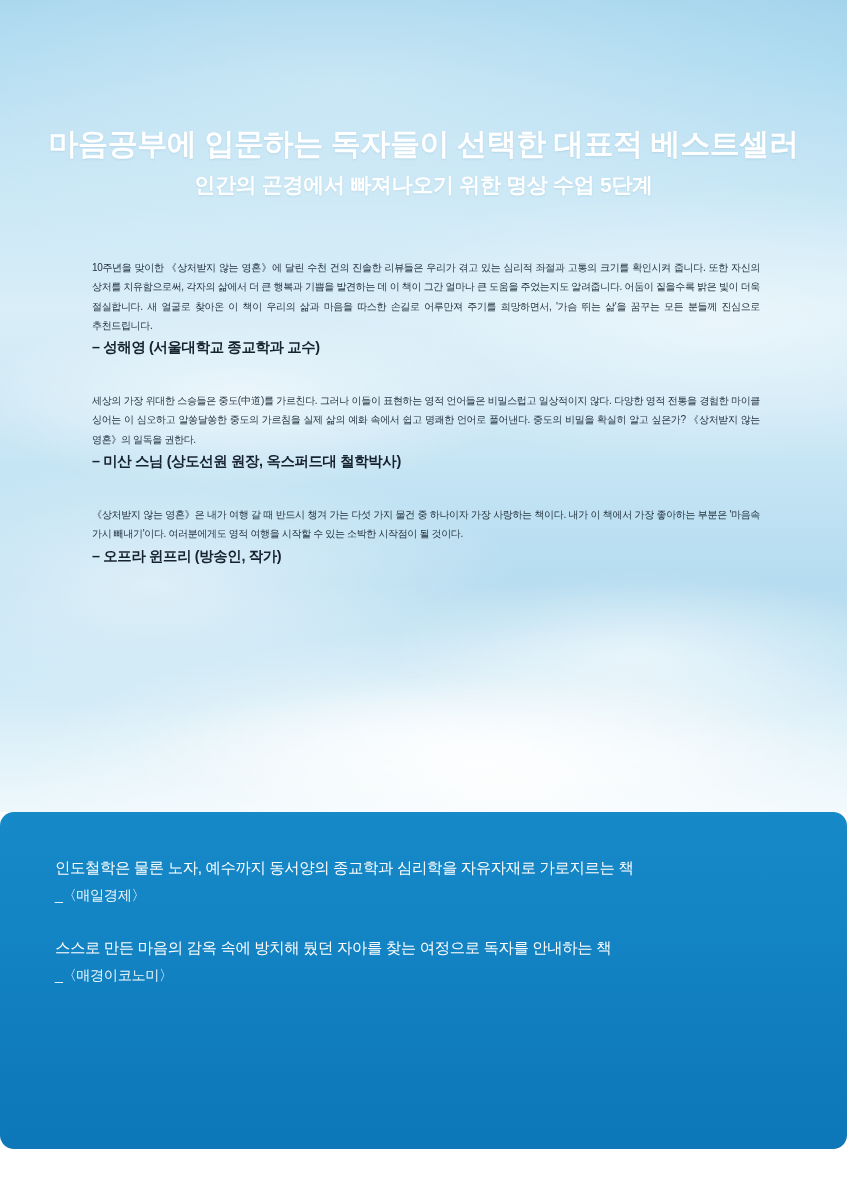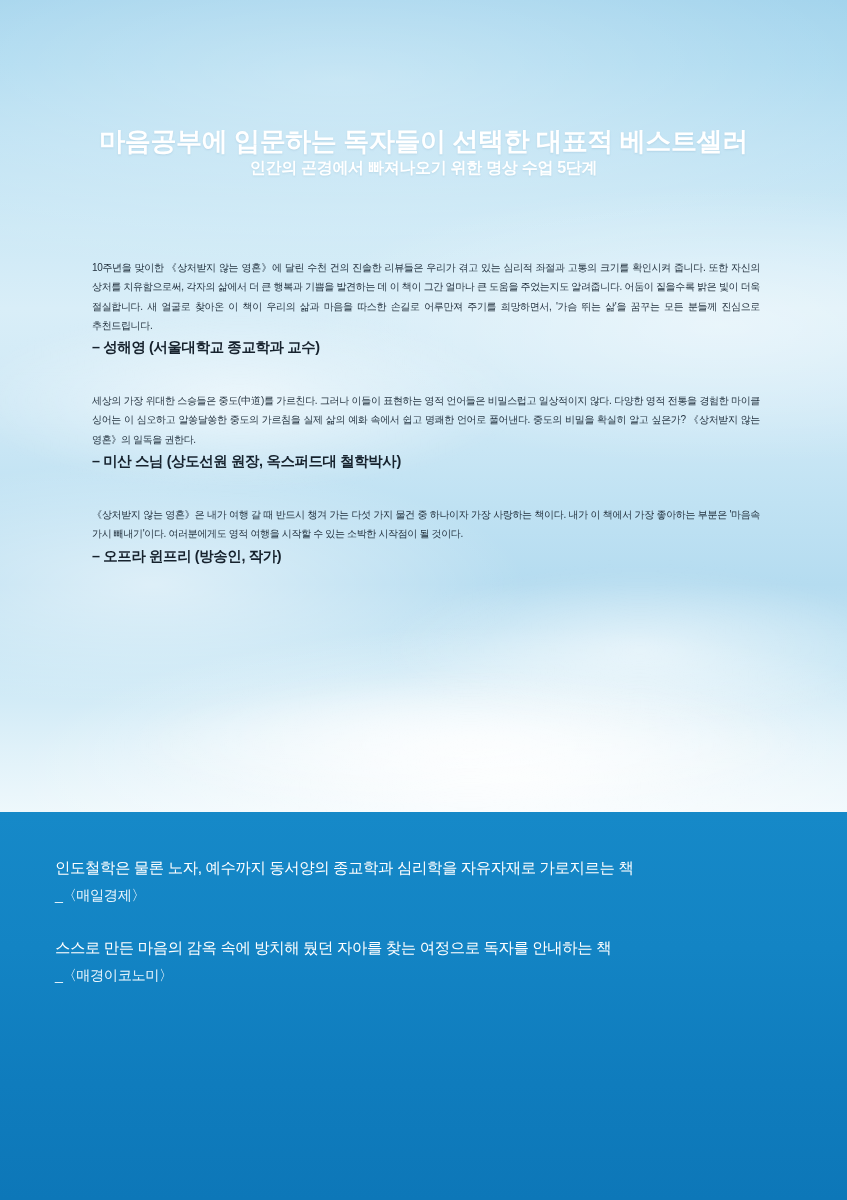--- a/index.html
+++ b/index.html
@@ -76,30 +76,30 @@
 
   
   .headline-block {
     position: absolute;
     left: 0;
     top: 125px;
     width: 847px;
     text-align: center;
   }
   .headline-main {
-    font-size: 26px;
+    font-size: 30px;
     font-weight: 700;
     color: #ffffff;
     letter-spacing: -0.4px;
     line-height: 1.25;
     text-shadow: 0 1px 2px rgba(90,140,170,0.18);
   }
   .headline-sub {
-    margin-top: 0;
-    font-size: 16px;
+    margin-top: 8px;
+    font-size: 21px;
     font-weight: 700;
     color: #ffffff;
     letter-spacing: -0.3px;
     text-shadow: 0 1px 2px rgba(90,140,170,0.16);
   }
 
   
   .reviews {
     position: absolute;
     left: 92px;
@@ -125,22 +125,23 @@
     text-align: left;
     letter-spacing: -0.35px;
   }
 
   
   .press-panel {
     position: absolute;
     left: 0;
     top: 812px;
     width: 847px;
-    height: 388px;
+    height: 337px;
     background: linear-gradient(180deg, #1689c8 0%, #1384c4 35%, #0f7cbd 70%, #0d77b8 100%);
+    border-radius: 14px;
   }
   .press-list {
     position: absolute;
     left: 55px;
     top: 43px;
     width: 600px;
   }
   .press-item {
     margin-bottom: 26px;
     font-size: 15.4px;

